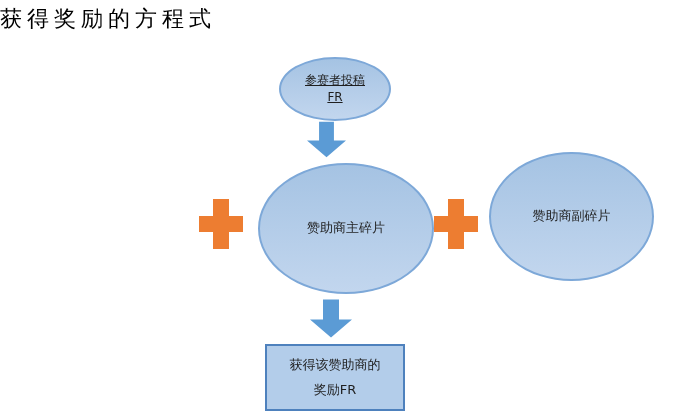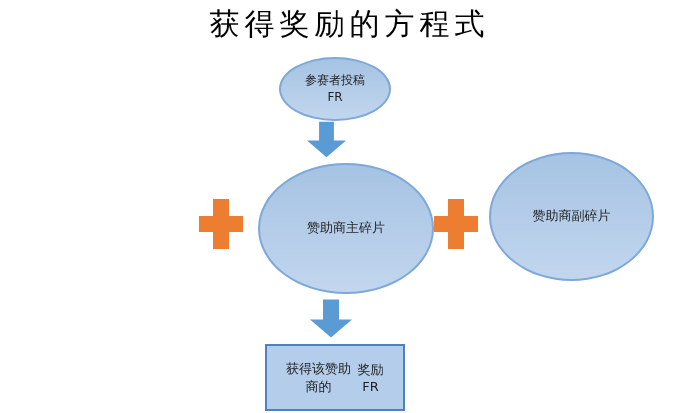--- a/index.html
+++ b/index.html
@@ -14,23 +14,23 @@
     background: #ffffff;
     overflow: hidden;
     font-family: "DejaVu Sans", sans-serif;
     color: var(--text, #1f1f1f);
   }
   .title {
     position: absolute;
     left: 0;
     top: 4px;
     width: 100%;
-    text-align: center;
+    text-align: left;
     font-family: "DejaVu Serif", serif;
-    font-size: 30px;
+    font-size: 22px;
     font-weight: 400;
     letter-spacing: 5px;
     color: #000000;
     margin: 0;
   }
   .ellipse {
     position: absolute;
     box-sizing: border-box;
     border-radius: 50%;
     border: 2px solid var(--shape-border, #7da8d8);
@@ -41,20 +41,21 @@
     flex-direction: column;
     align-items: center;
     justify-content: center;
     text-align: center;
     font-size: 13px;
     line-height: 1.45;
   }
   .ellipse.small {
     left: 279px; top: 57px; width: 112px; height: 64px;
     font-size: 12px;
+    text-decoration: underline;
   }
   .ellipse.big-left   { left: 27px;  top: 164px; width: 167px; height: 129px; }
   .ellipse.big-center { left: 258px; top: 163px; width: 176px; height: 131px; }
   .ellipse.big-right  { left: 489px; top: 152px; width: 165px; height: 129px; }
   .icon {
     position: absolute;
     display: block;
     line-height: 0;
   }
   .arrow-icon { color: var(--arrow-fill, #5b9bd5); }
@@ -63,21 +64,21 @@
   .plus-icon { color: var(--plus-fill, #ed7d31); }
   .plus-1 { left: 199px; top: 199px; }
   .plus-2 { left: 434px; top: 199px; }
   .result-rect {
     position: absolute;
     box-sizing: border-box;
     left: 265px; top: 344px; width: 140px; height: 67px;
     background: var(--rect-fill, #b3cdea);
     border: 2px solid var(--rect-border, #4e81bd);
     display: flex;
-    flex-direction: row;
+    flex-direction: column;
     align-items: center;
     justify-content: space-evenly;
     text-align: center;
     font-size: 13px;
     padding: 2px 16px;
   }
   .label-line { display: block; }
 </style>
 </head>
 <body>

